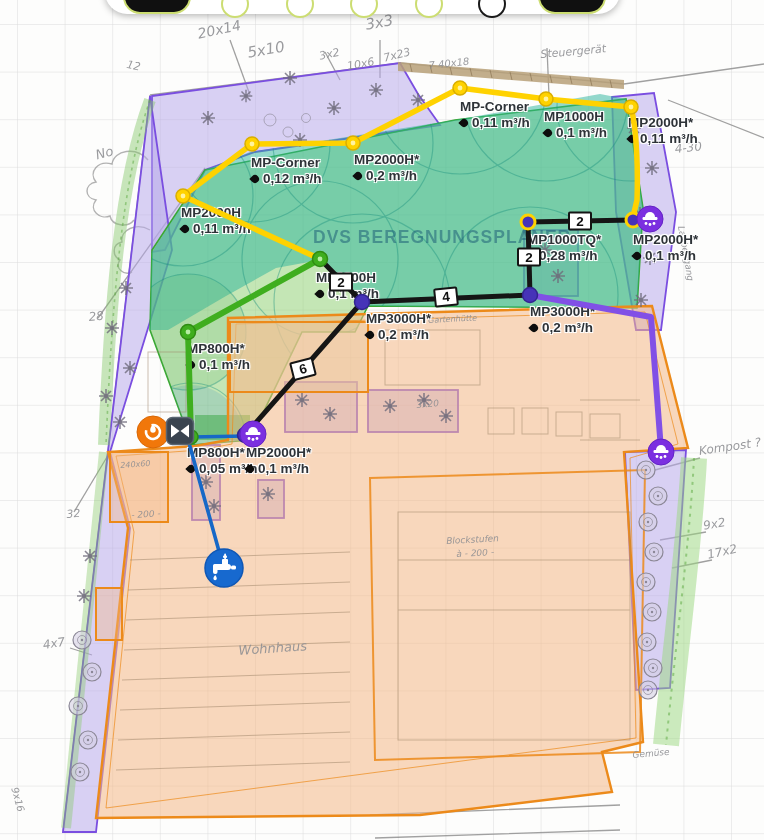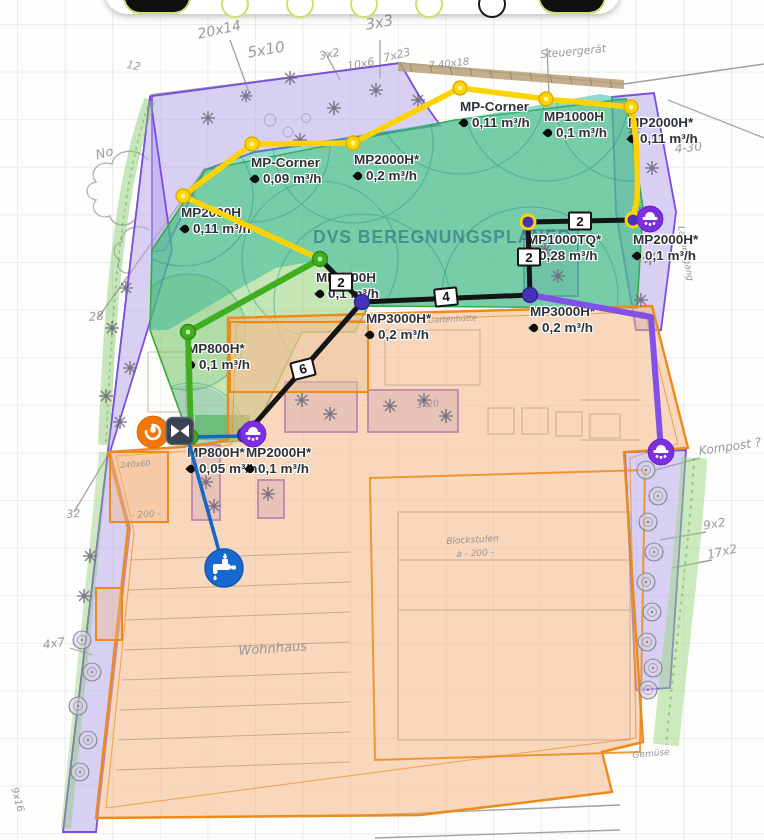--- a/index.html
+++ b/index.html
@@ -255,21 +255,21 @@
         <div class="nm">MP2000H*</div>
         <div class="fl">
           <span class="drop"></span>
           <span>0,11 m³/h</span>
         </div>
       </div>
     <div class="sp" style="left:251px;top:155px">
         <div class="nm">MP-Corner</div>
         <div class="fl">
           <span class="drop"></span>
-          <span>0,09 m³/h</span>
+          <span>0,12 m³/h</span>
         </div>
       </div>
     <div class="sp" style="left:354px;top:152px">
         <div class="nm">MP2000H*</div>
         <div class="fl">
           <span class="drop"></span>
           <span>0,2 m³/h</span>
         </div>
       </div>
     <div class="sp" style="left:181px;top:205px">

